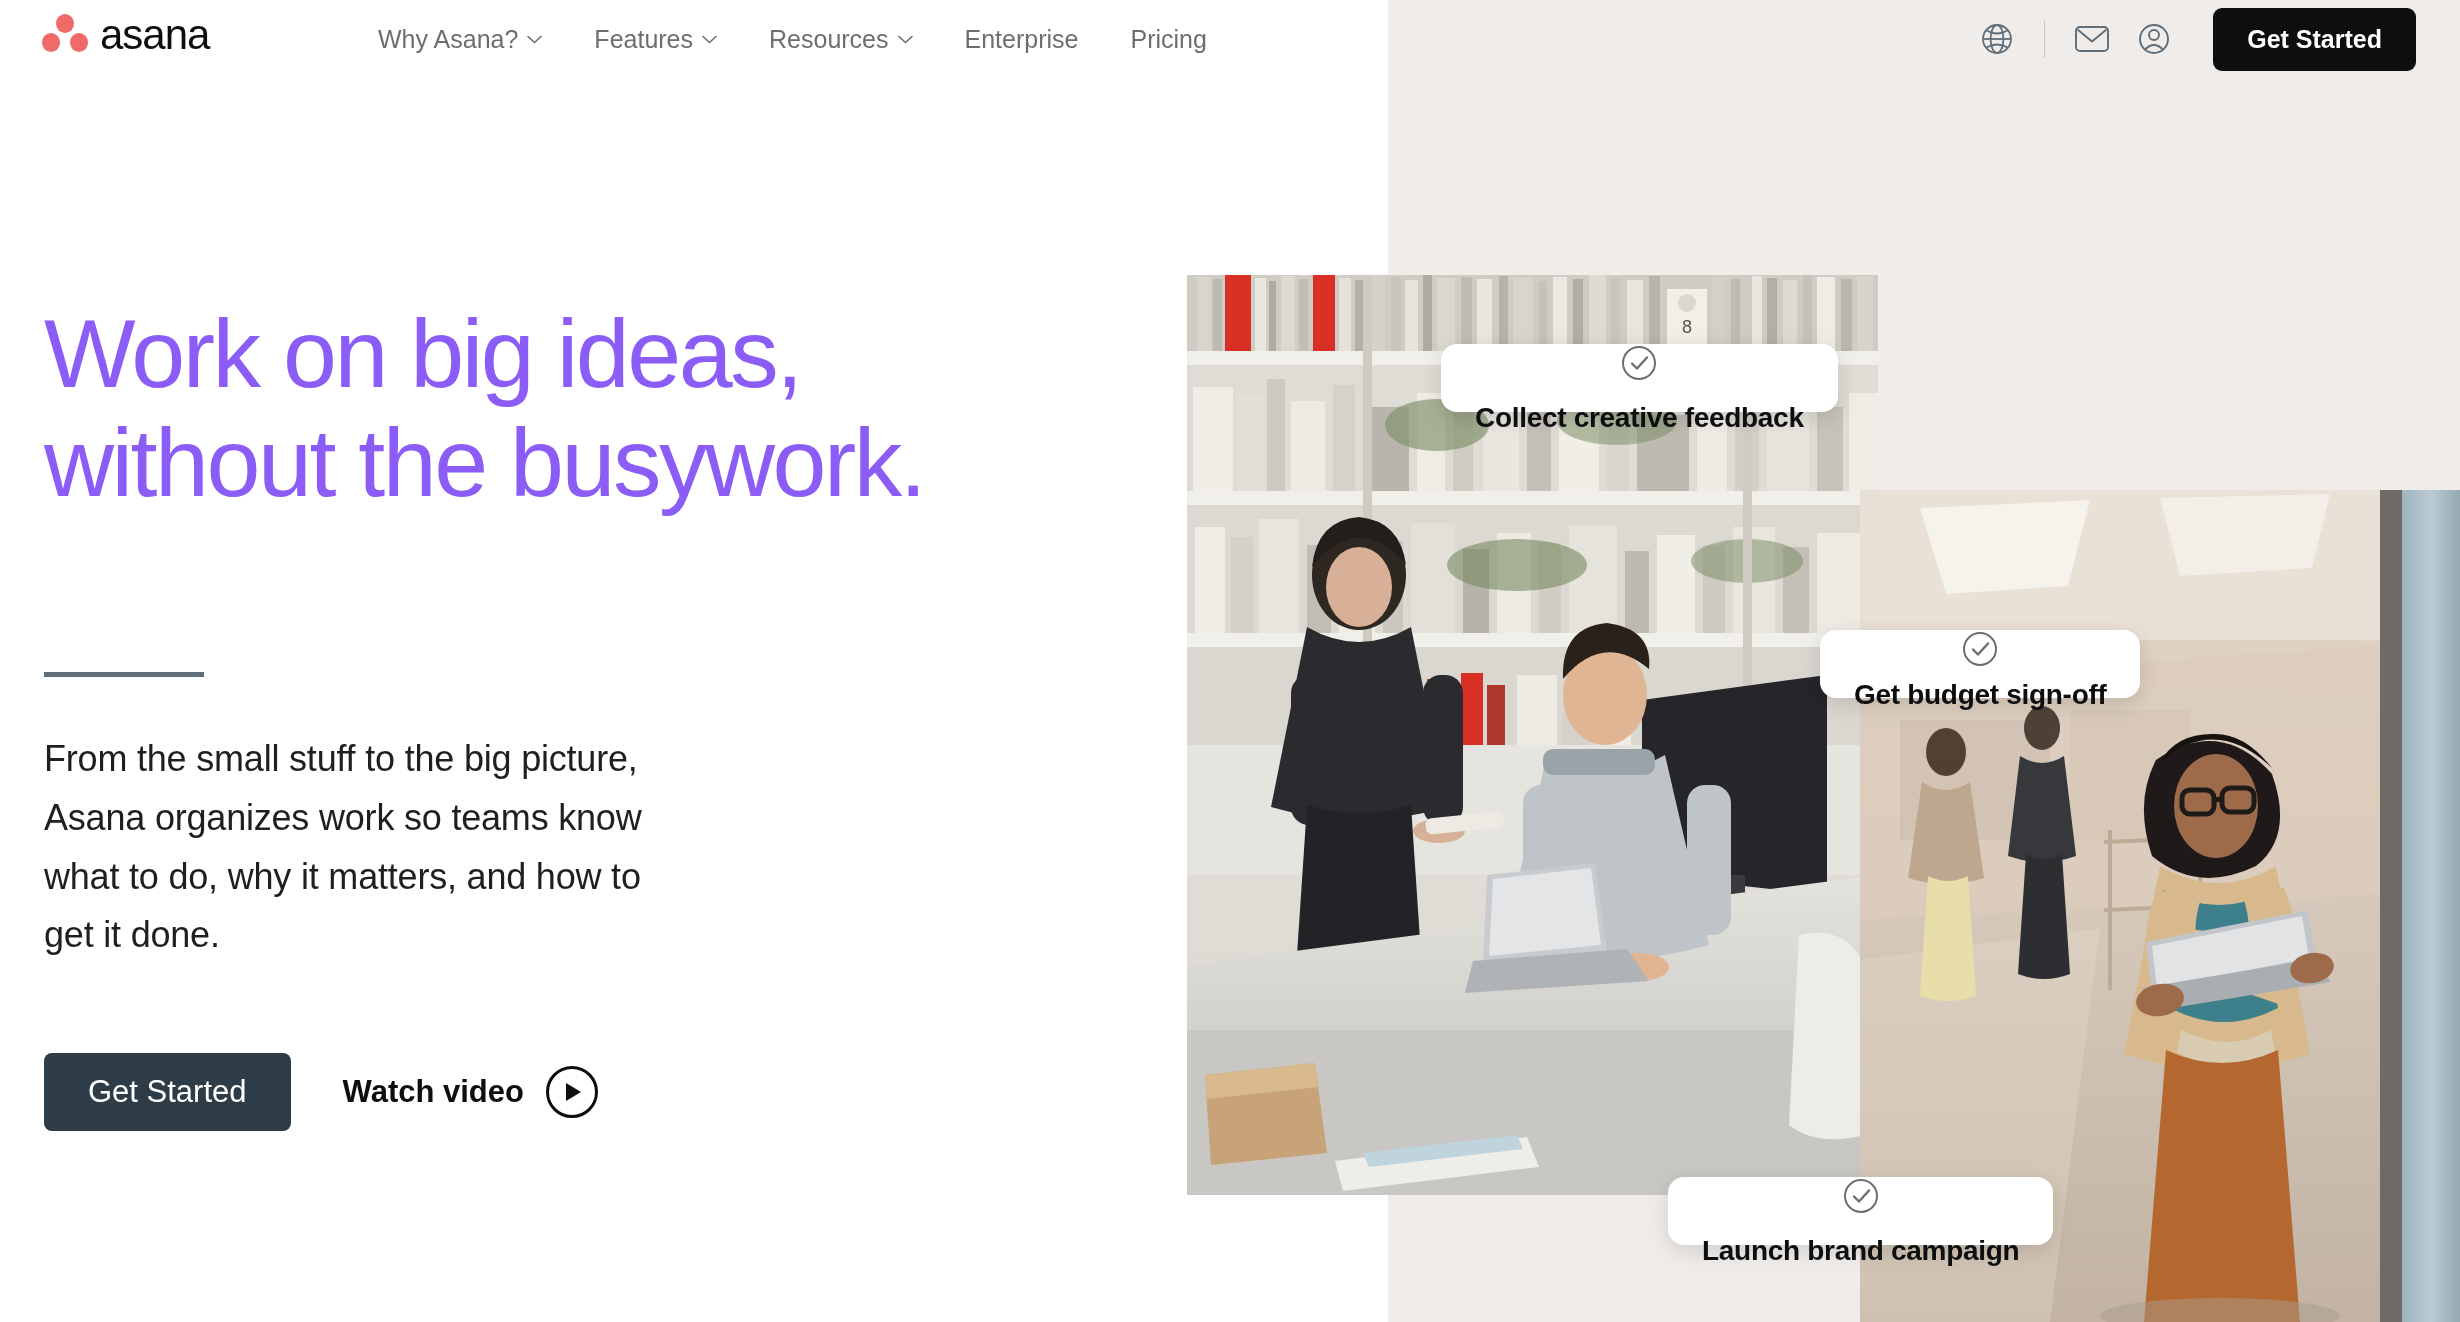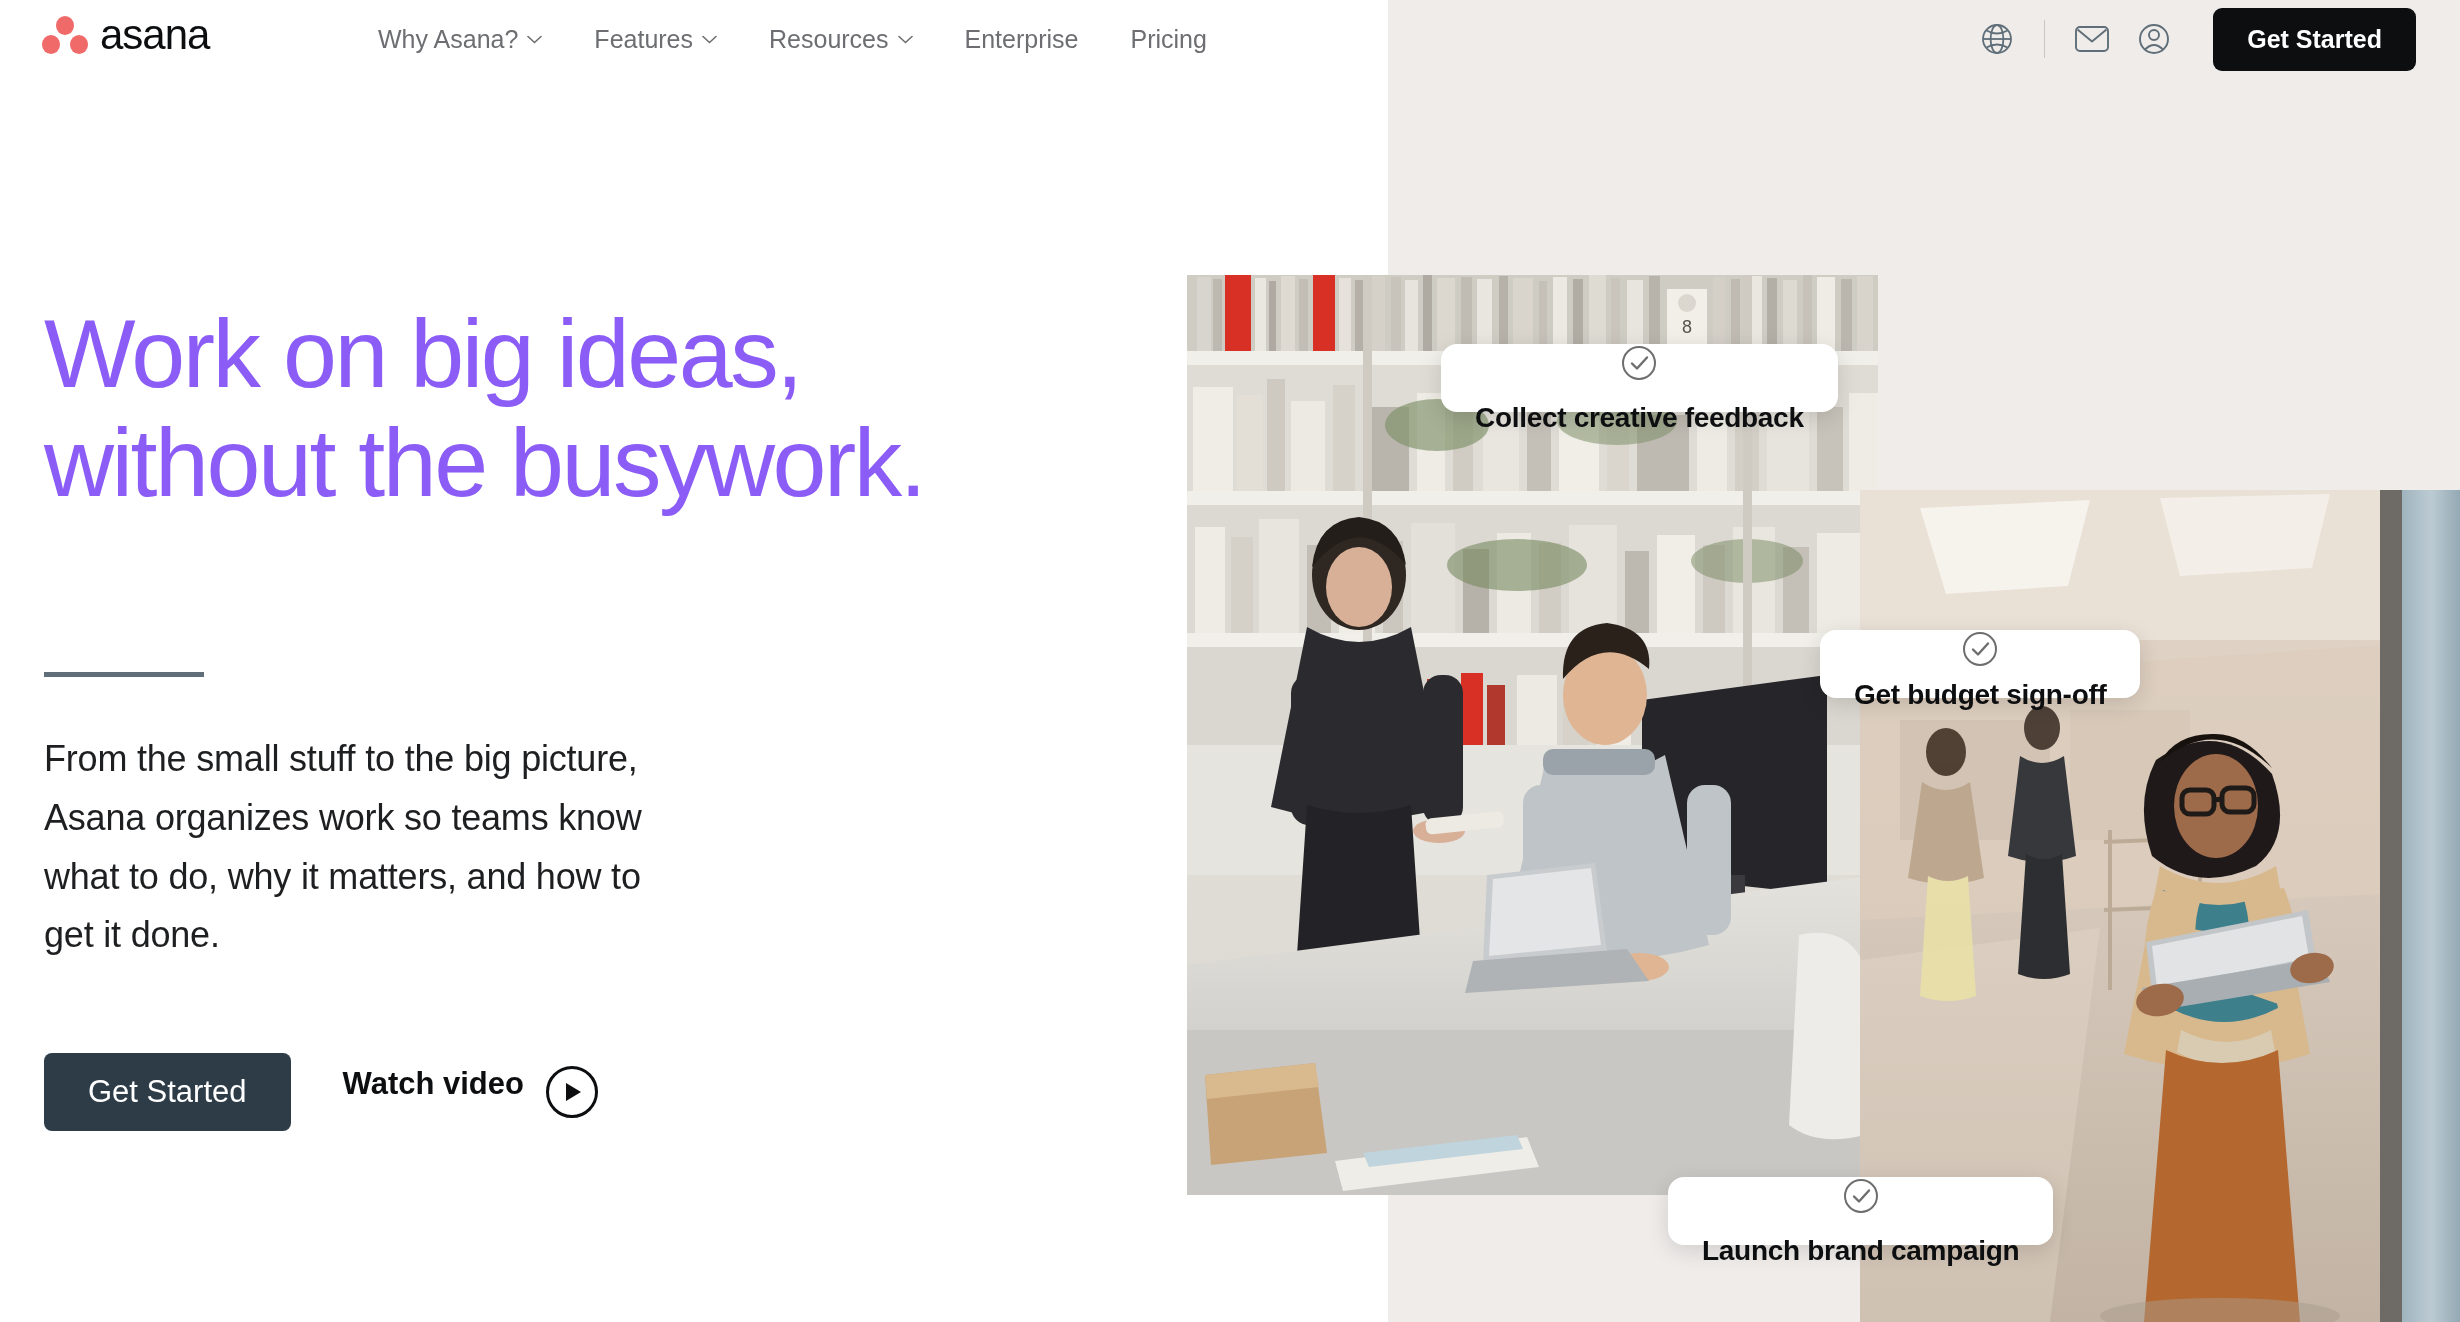--- a/index.html
+++ b/index.html
@@ -20,21 +20,21 @@
   }
 
   
   .header{
     position:absolute; left:0; top:0; width:2460px; height:78px;
     display:flex; align-items:center; z-index:40;
   }
 
   .logo{
     position:absolute; left:42px; top:14px;
-    display:flex; align-items:center; gap:10px;
+    display:flex; gap:10px;
   }
   .logo-mark{ position:relative; width:46px; height:38px; }
   .logo-mark i{
     position:absolute; display:block; background:#F06A6A; border-radius:50%;
   }
   .logo-mark i.top  { width:18px; height:19px; left:14px;  top:0px; }
   .logo-mark i.left { width:18px; height:19px; left:0px;   top:19px; }
   .logo-mark i.right{ width:18px; height:19px; left:28px;  top:19px; }
   .logo-word{
     font-size:42px; color:#0D0E10; letter-spacing:-1px;
@@ -92,21 +92,21 @@
     margin-top:88px; display:flex; align-items:center; gap:52px;
   }
   .btn-primary{
     background:#2E3C48; color:#ffffff;
     font-size:31px; font-weight:500;
     padding:0 44px; height:78px; border-radius:8px;
     display:flex; align-items:center; justify-content:center;
     cursor:pointer; white-space:nowrap;
   }
   .watch{
-    display:flex; align-items:flex-start; gap:22px; cursor:pointer;
+    display:flex; align-items:center; gap:22px; cursor:pointer;
   }
   .watch-label{ font-size:31px; font-weight:600; color:#0D0E10; white-space:nowrap; }
   .play-ring{
     width:52px; height:52px; border:3px solid #0D0E10; border-radius:50%;
     display:flex; align-items:center; justify-content:center;
   }
   .play-tri{
     width:0; height:0; border-left:15px solid #0D0E10;
     border-top:9px solid transparent; border-bottom:9px solid transparent;
     margin-left:4px;

